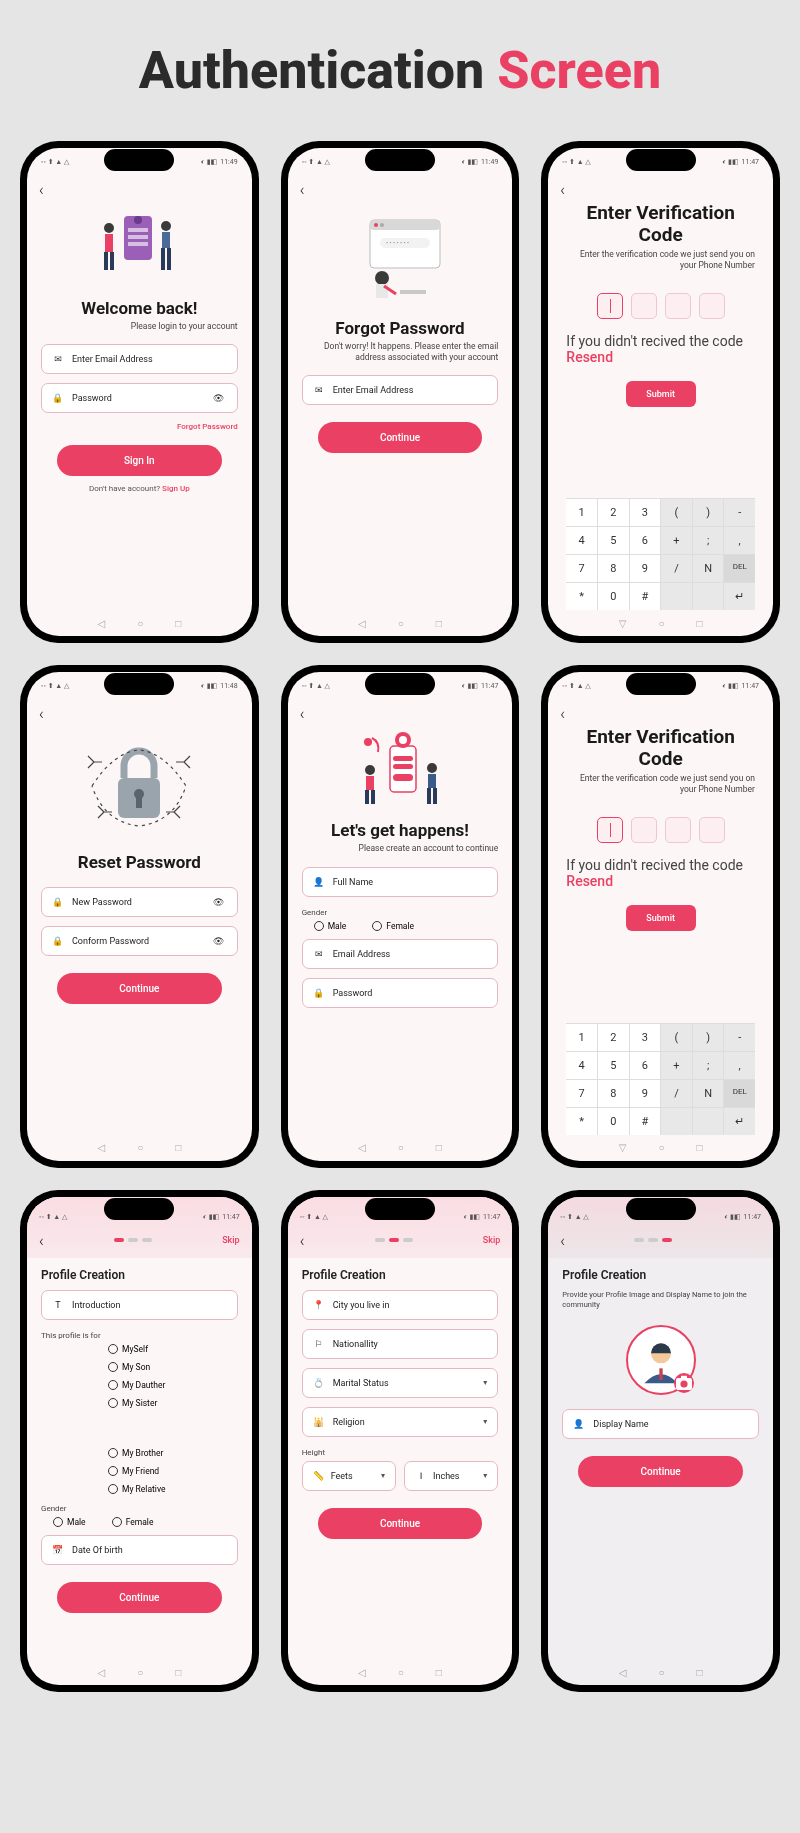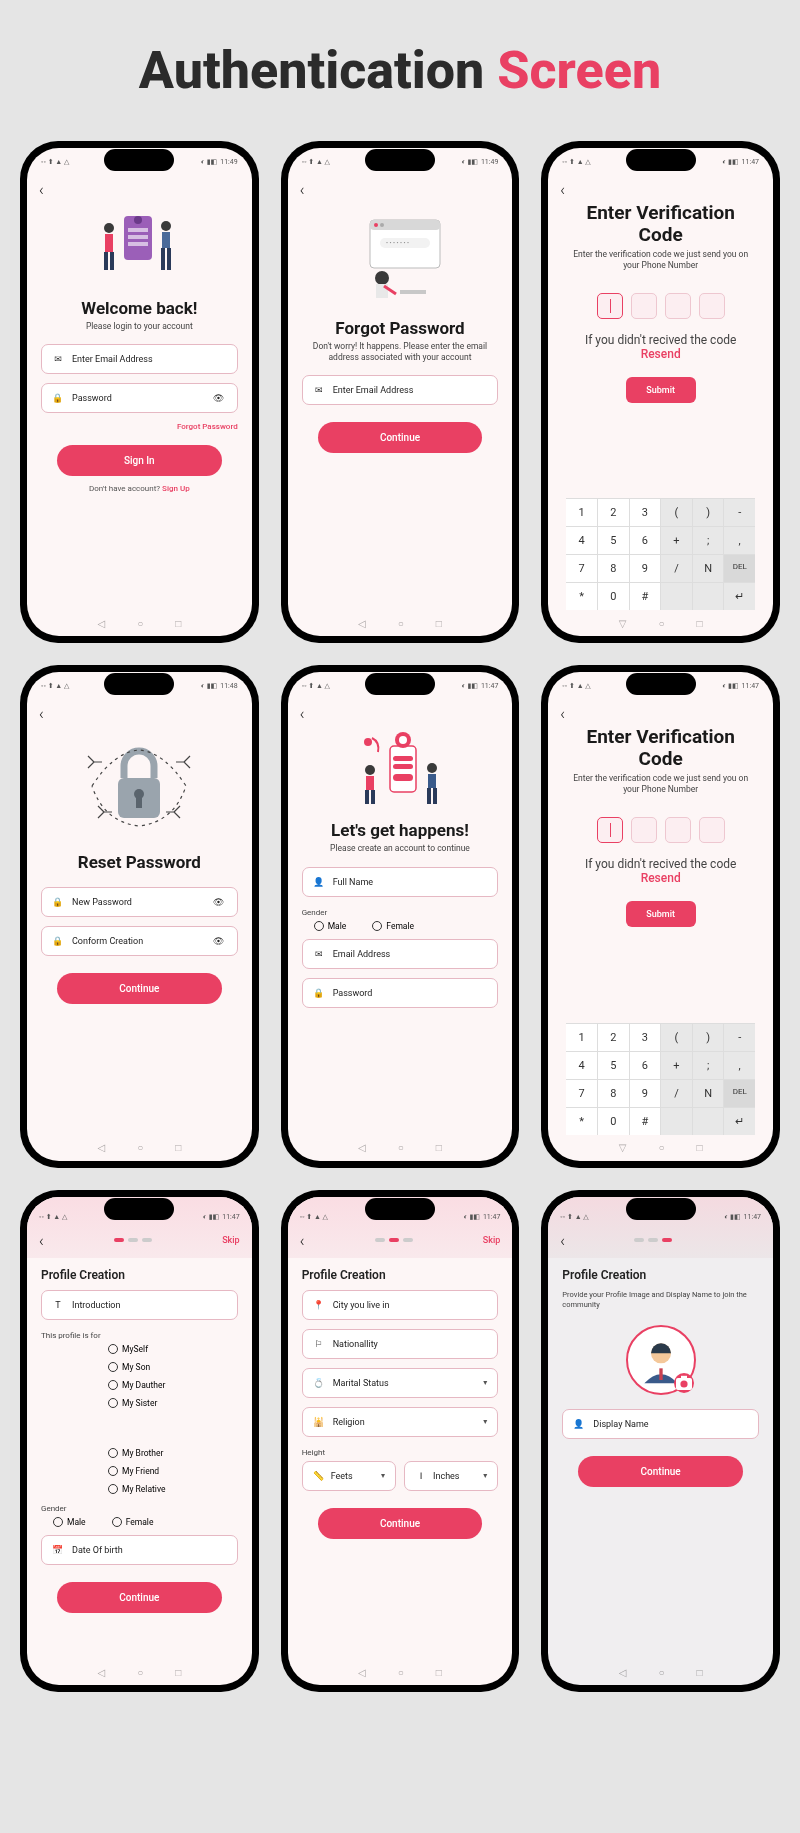--- a/index.html
+++ b/index.html
@@ -11,37 +11,37 @@
 .phone{background:#000;border-radius:38px;padding:7px;position:relative;aspect-ratio:0.475;}
 .screen{background:#fdf6f6;border-radius:32px;height:100%;overflow:hidden;display:flex;flex-direction:column;position:relative;}
 .notch{position:absolute;top:8px;left:50%;transform:translateX(-50%);width:70px;height:22px;background:#000;border-radius:14px;z-index:10;}
 .statusbar{height:28px;display:flex;justify-content:space-between;align-items:center;padding:0 14px;font-size:7px;color:#555;}
 .statusbar .right{display:flex;gap:3px;align-items:center;}
 .topnav{display:flex;align-items:center;padding:4px 12px;height:26px;}
 .back{font-size:16px;color:#222;font-weight:300;}
 .content{flex:1;padding:0 14px;display:flex;flex-direction:column;overflow:hidden;}
 .illus{display:flex;justify-content:center;align-items:center;margin:6px 0 10px;}
 .h1{text-align:center;font-size:17px;font-weight:700;color:#1a1a1a;margin-bottom:3px;}
-.sub{text-align:center;font-size:8.5px;color:#444;margin-bottom:12px;line-height:1.3;}
+.sub{text-align:right;font-size:8.5px;color:#444;margin-bottom:12px;line-height:1.3;}
 .field{border:1px solid #e6b8c3;border-radius:7px;padding:8px 10px;display:flex;align-items:center;gap:8px;margin-bottom:9px;background:#fff;font-size:9px;color:#222;}
 .field .ico{width:12px;height:12px;flex-shrink:0;display:flex;align-items:center;justify-content:center;}
 .field .txt{flex:1;}
 .field .eye{width:14px;}
 .btn{background:#e94063;color:#fff;border-radius:20px;padding:10px;text-align:center;font-size:10px;font-weight:500;margin:8px 16px;}
 .btn-sm{margin:6px auto;width:70px;padding:8px;font-size:9px;border-radius:6px;}
 .link{font-size:8px;color:#e94063;text-align:right;margin-bottom:6px;font-weight:500;}
 .footer-text{text-align:center;font-size:8px;color:#555;}
 .footer-text .a{color:#e94063;font-weight:500;}
 .navbtns{height:26px;display:flex;justify-content:center;gap:32px;align-items:center;opacity:.35;}
 .navbtns span{font-size:10px;}
 .otp-row{display:flex;justify-content:center;gap:8px;margin:10px 0 14px;}
 .otp{width:26px;height:26px;border:1.5px solid #eec7d0;border-radius:5px;background:#fceef1;}
 .otp.active{border-color:#e94063;position:relative;}
 .otp.active::after{content:"";position:absolute;left:50%;top:20%;width:1px;height:60%;background:#e94063;}
-.resend{text-align:center;font-size:12px;color:#444;margin-bottom:10px;}
+.resend{font-size:14px;color:#444;margin-bottom:10px;}
 .resend .a{color:#e94063;font-weight:500;}
 .keypad{background:#f3f3f3;margin-top:auto;}
 .krow{display:flex;border-top:1px solid #ddd;}
 .kcell{flex:1;text-align:center;padding:7px 0;font-size:11px;color:#333;border-right:1px solid #ddd;background:#fff;}
 .kcell:last-child{border-right:none;}
 .kcell.gray{background:#e8e8e8;}
 .kcell.del{background:#d9d9d9;font-size:8px;}
 .lbl{font-size:8px;color:#444;margin:2px 0 4px;}
 .radio-row{display:flex;gap:14px;align-items:center;margin-bottom:8px;}
 .radio-row.wrap{flex-wrap:wrap;row-gap:8px;flex-direction:column;}
@@ -267,21 +267,21 @@
           </div>
 <div class="h1">Reset Password</div>
 <div style="height:12px"></div>
 <div class="field">
             <span class="ico">🔒</span>
             <span class="txt">New Password</span>
             <span class="eye">👁</span>
           </div>
 <div class="field">
             <span class="ico">🔒</span>
-            <span class="txt">Conform Creation</span>
+            <span class="txt">Conform Password</span>
             <span class="eye">👁</span>
           </div>
 <div class="btn">Continue</div>
 </div>
 <div class="navbtns">
           <span>◁</span>
           <span>○</span>
           <span>□</span>
         </div>
 </div>

